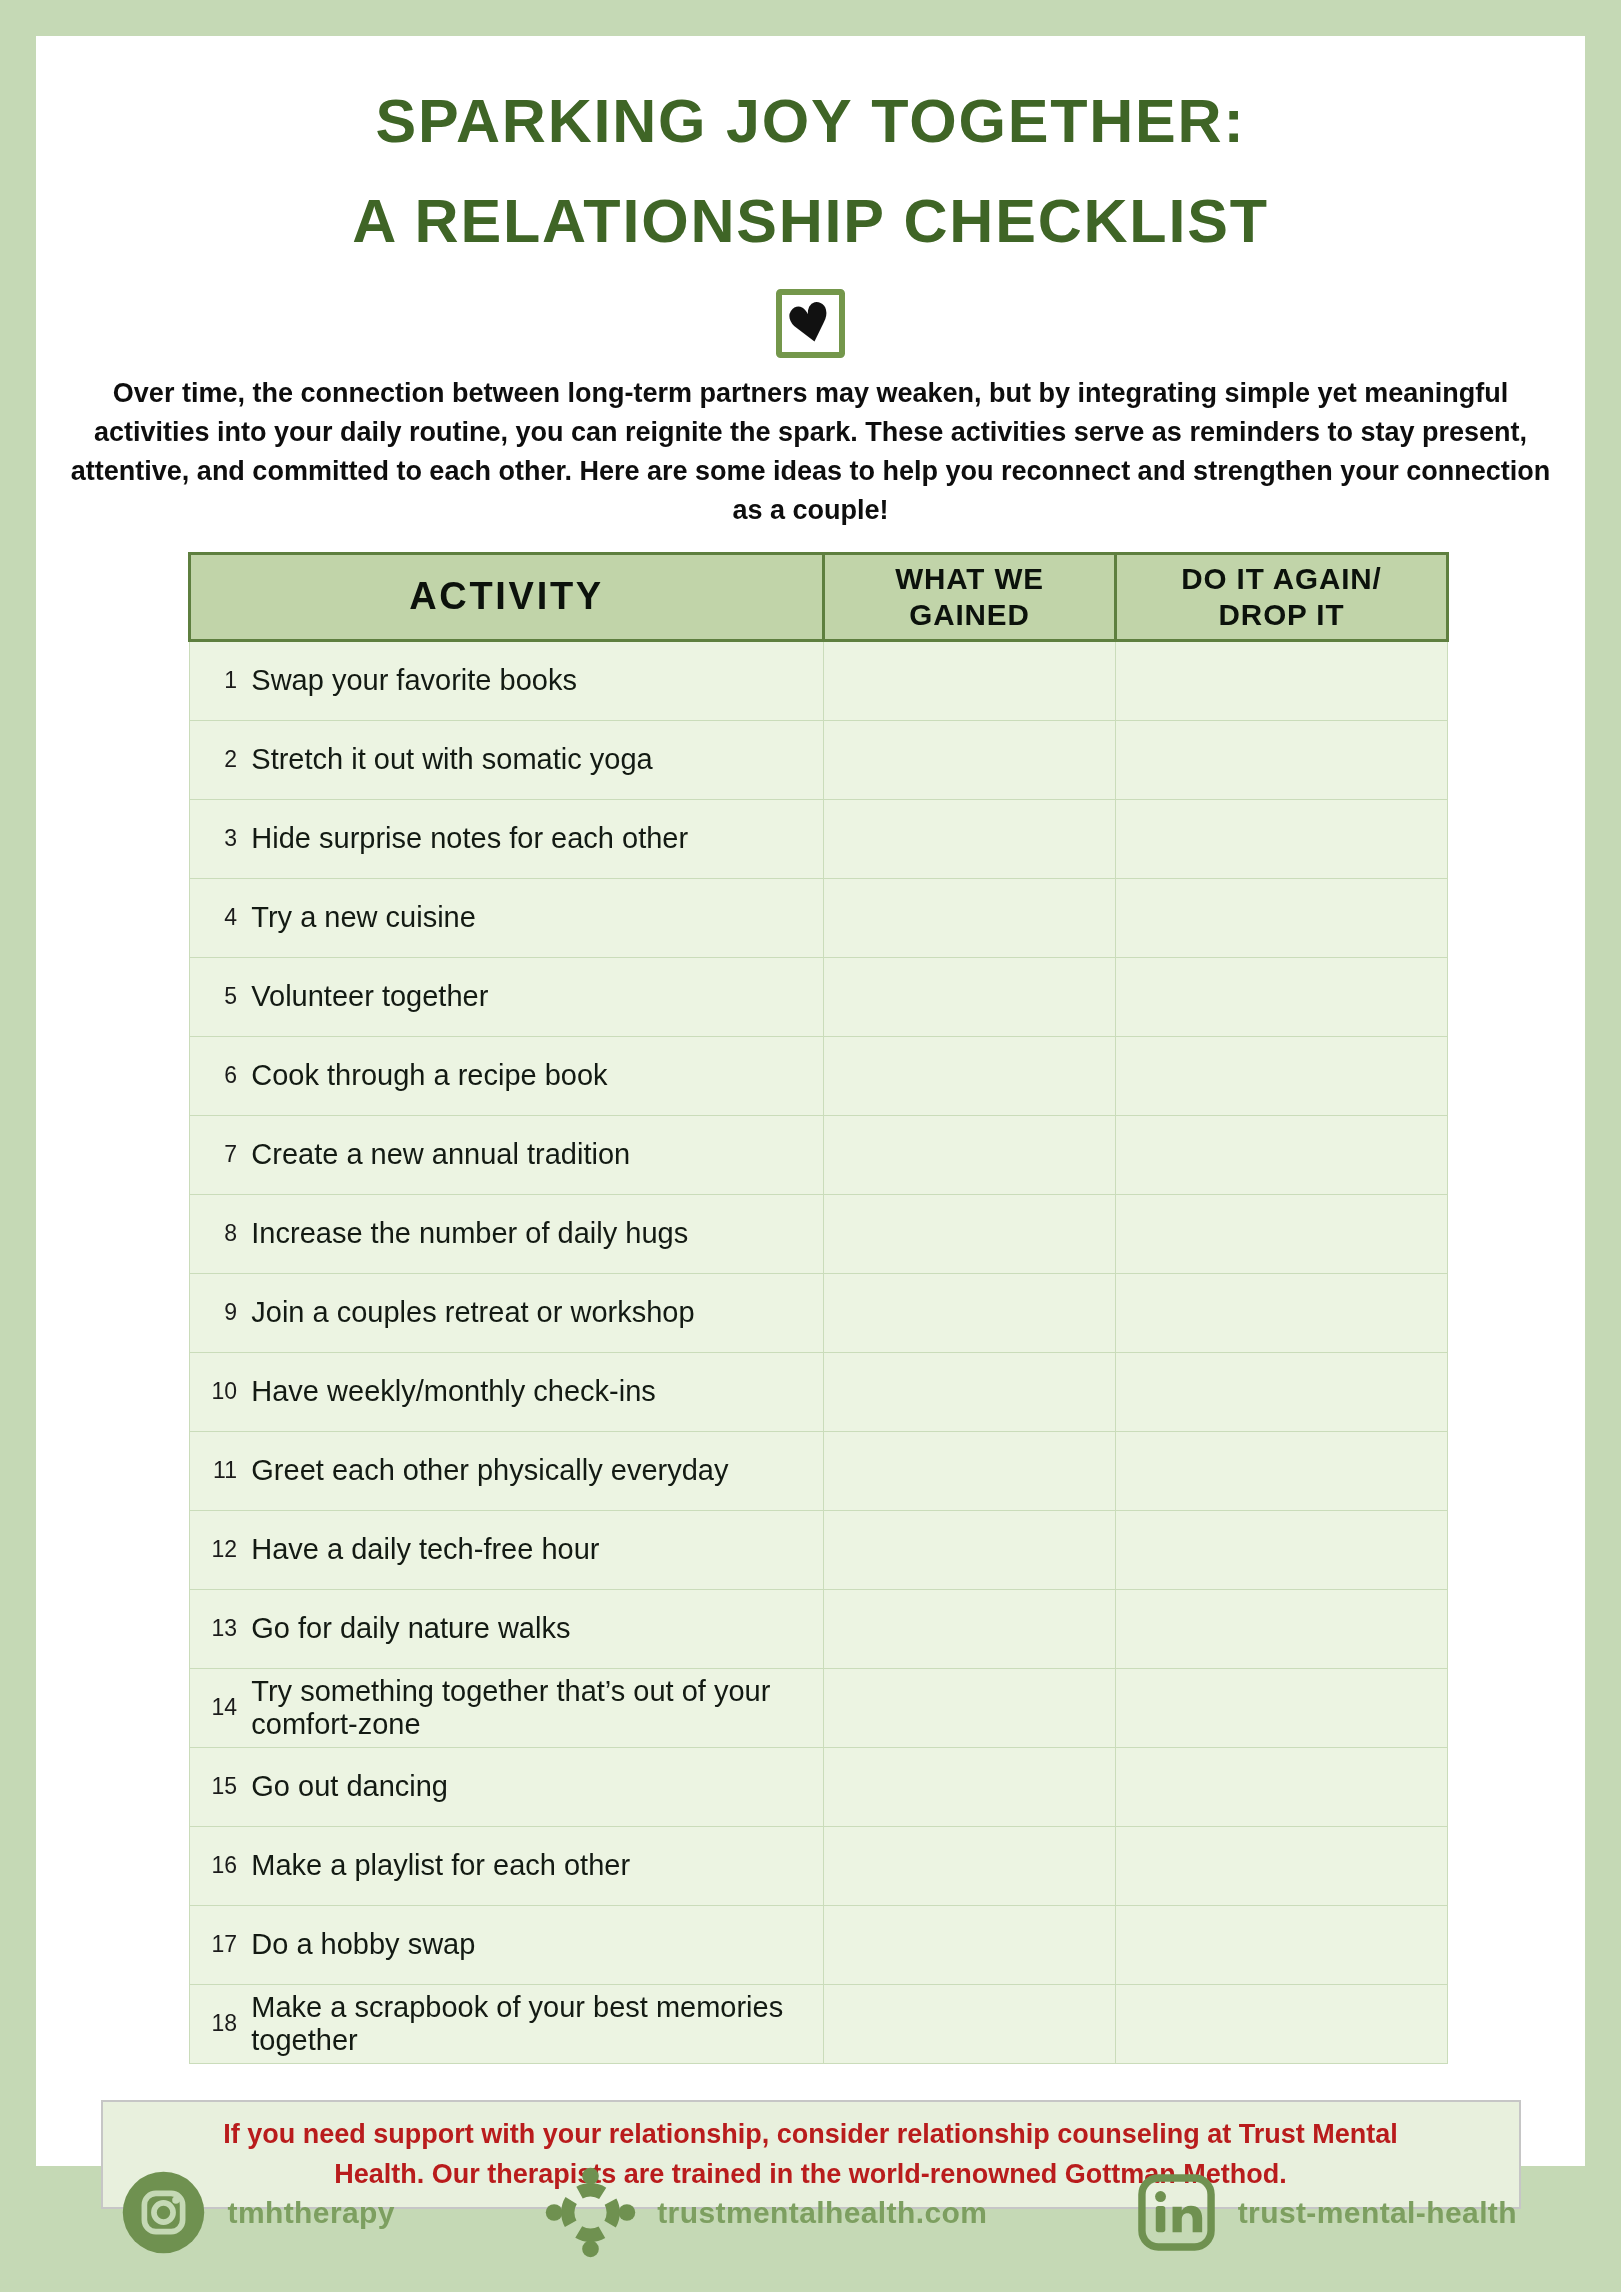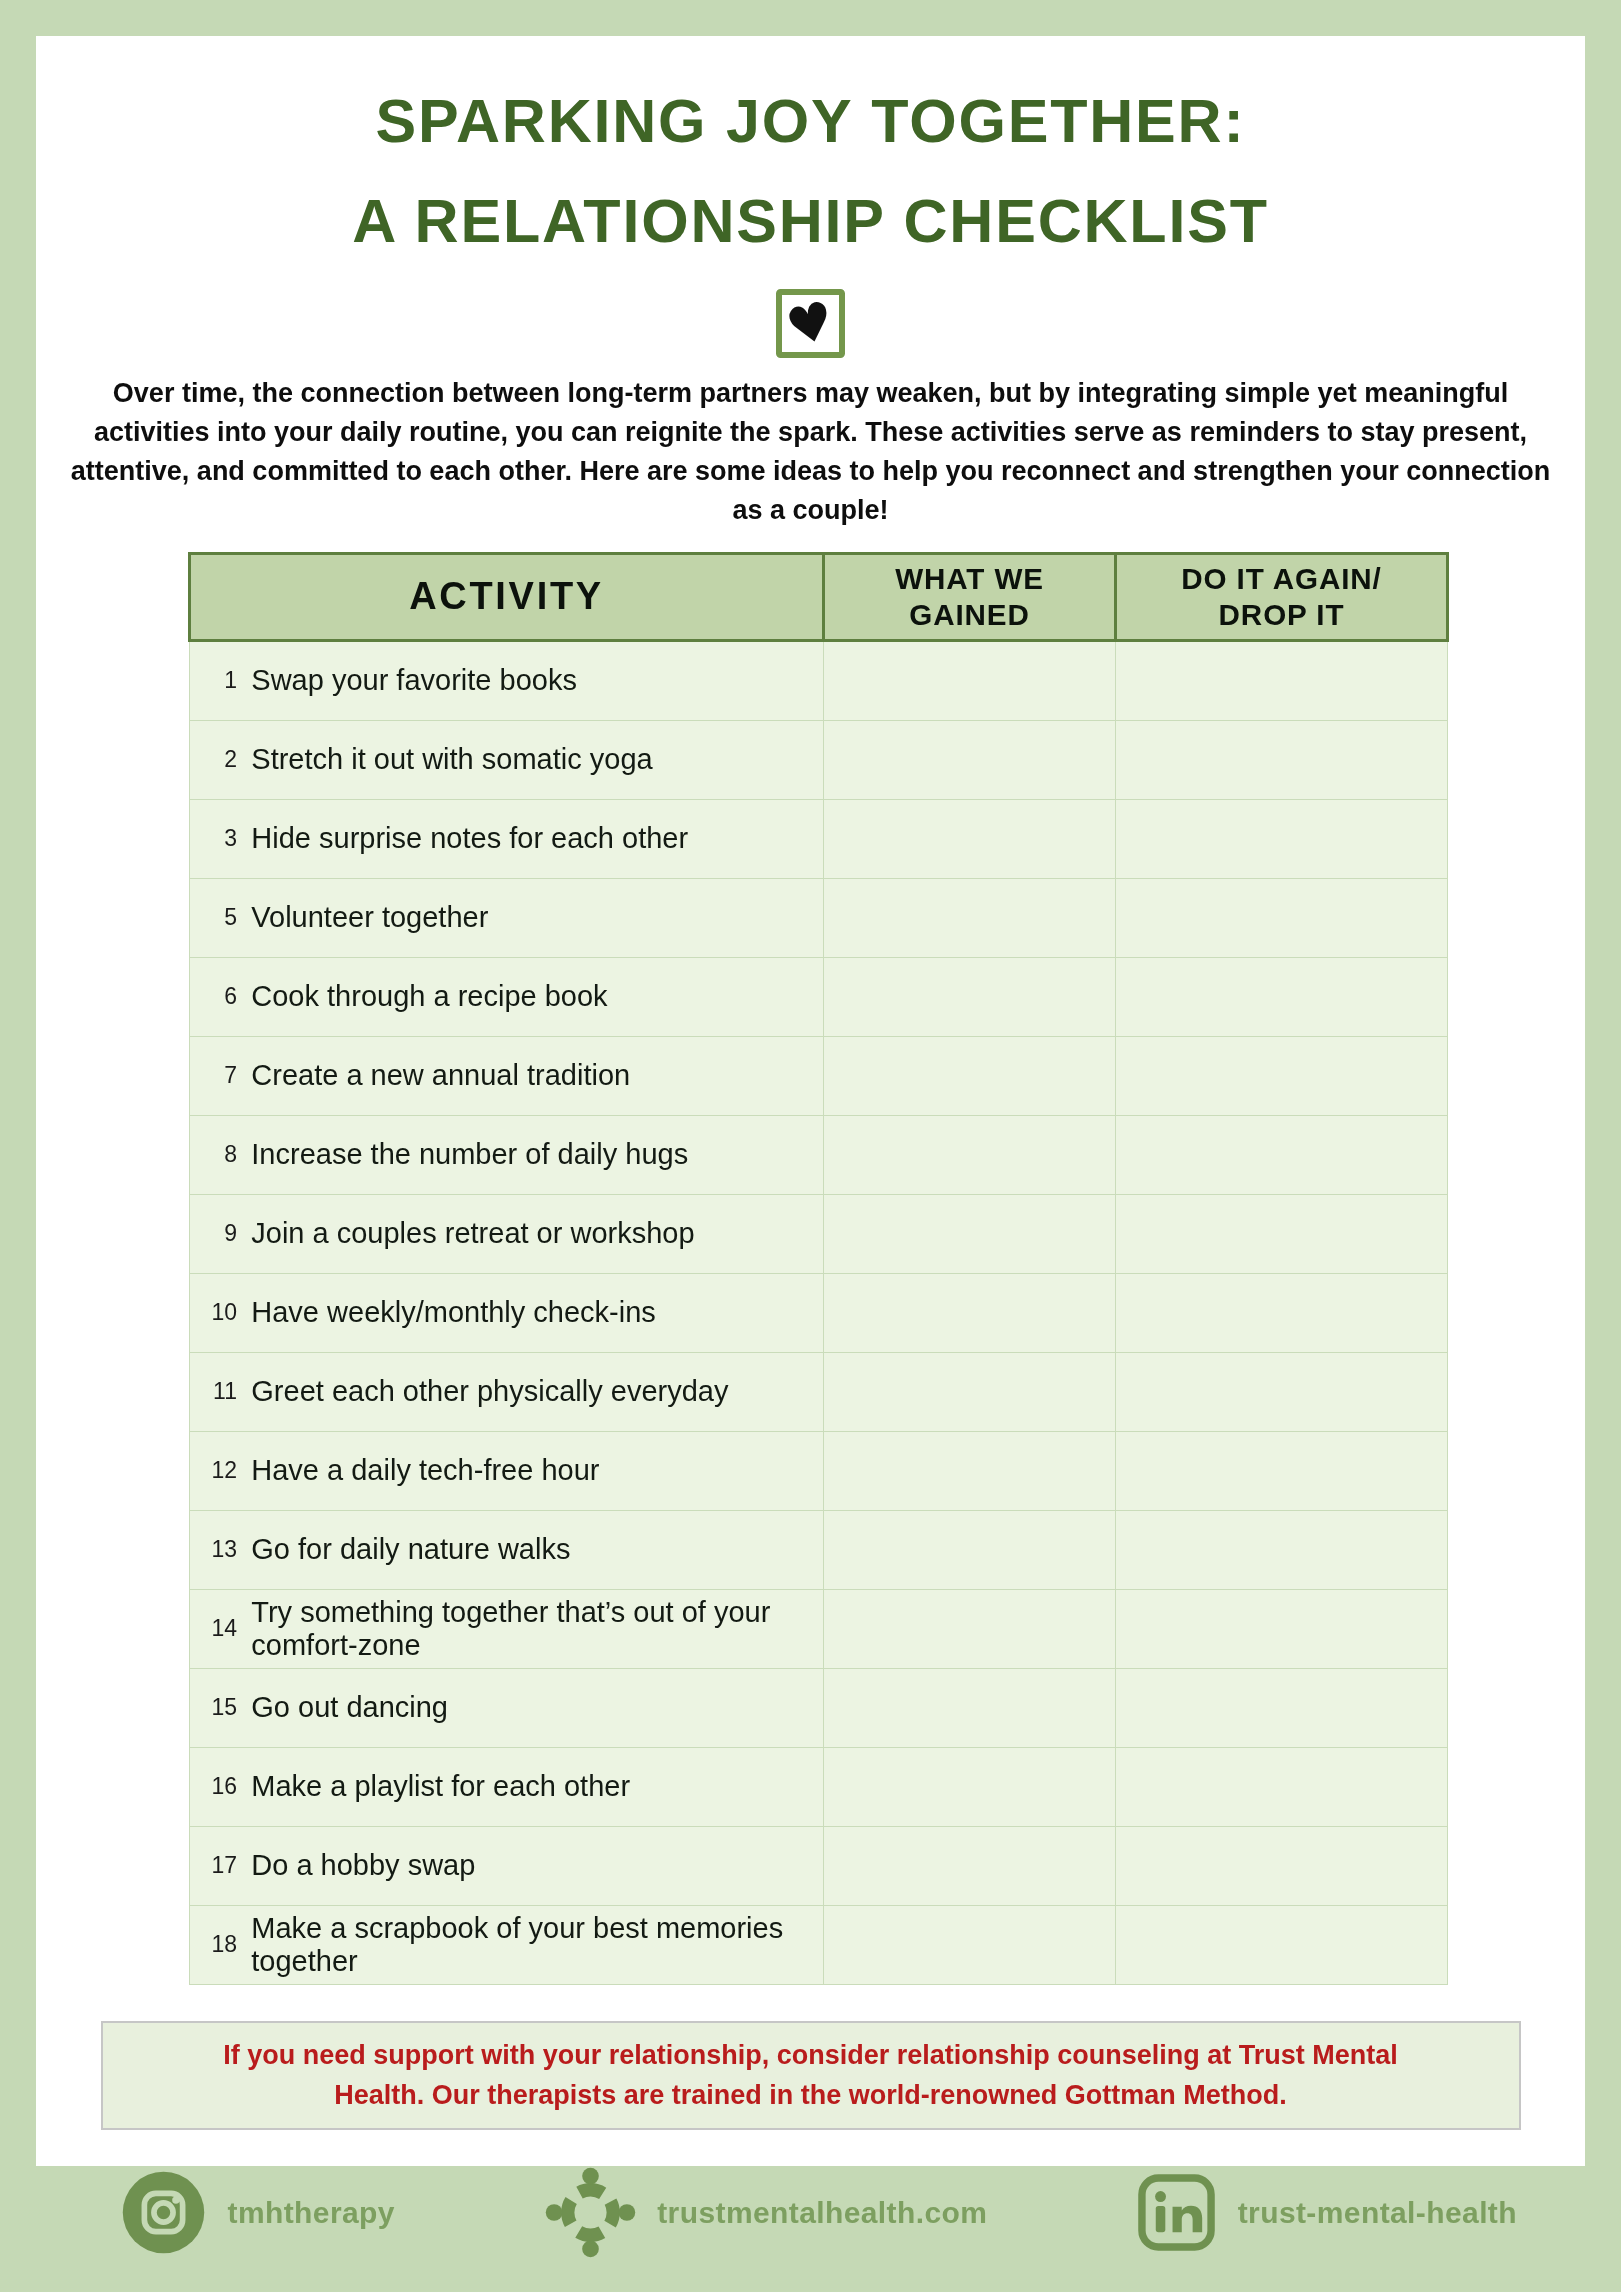--- a/index.html
+++ b/index.html
@@ -86,20 +86,25 @@
             <td class="c-act"><span class="num">2</span><span class="act">Stretch it out with somatic yoga</span></td>
             <td class="c-gain"></td>
             <td class="c-verdict"></td>
           </tr>
           <tr>
             <td class="c-act"><span class="num">3</span><span class="act">Hide surprise notes for each other</span></td>
             <td class="c-gain"></td>
             <td class="c-verdict"></td>
           </tr>
           <tr>
+            <td class="c-act"><span class="num">4</span><span class="act">Try a new cuisine</span></td>
+            <td class="c-gain"></td>
+            <td class="c-verdict"></td>
+          </tr>
+          <tr>
             <td class="c-act"><span class="num">5</span><span class="act">Volunteer together</span></td>
             <td class="c-gain"></td>
             <td class="c-verdict"></td>
           </tr>
           <tr>
             <td class="c-act"><span class="num">6</span><span class="act">Cook through a recipe book</span></td>
             <td class="c-gain"></td>
             <td class="c-verdict"></td>
           </tr>
           <tr>

